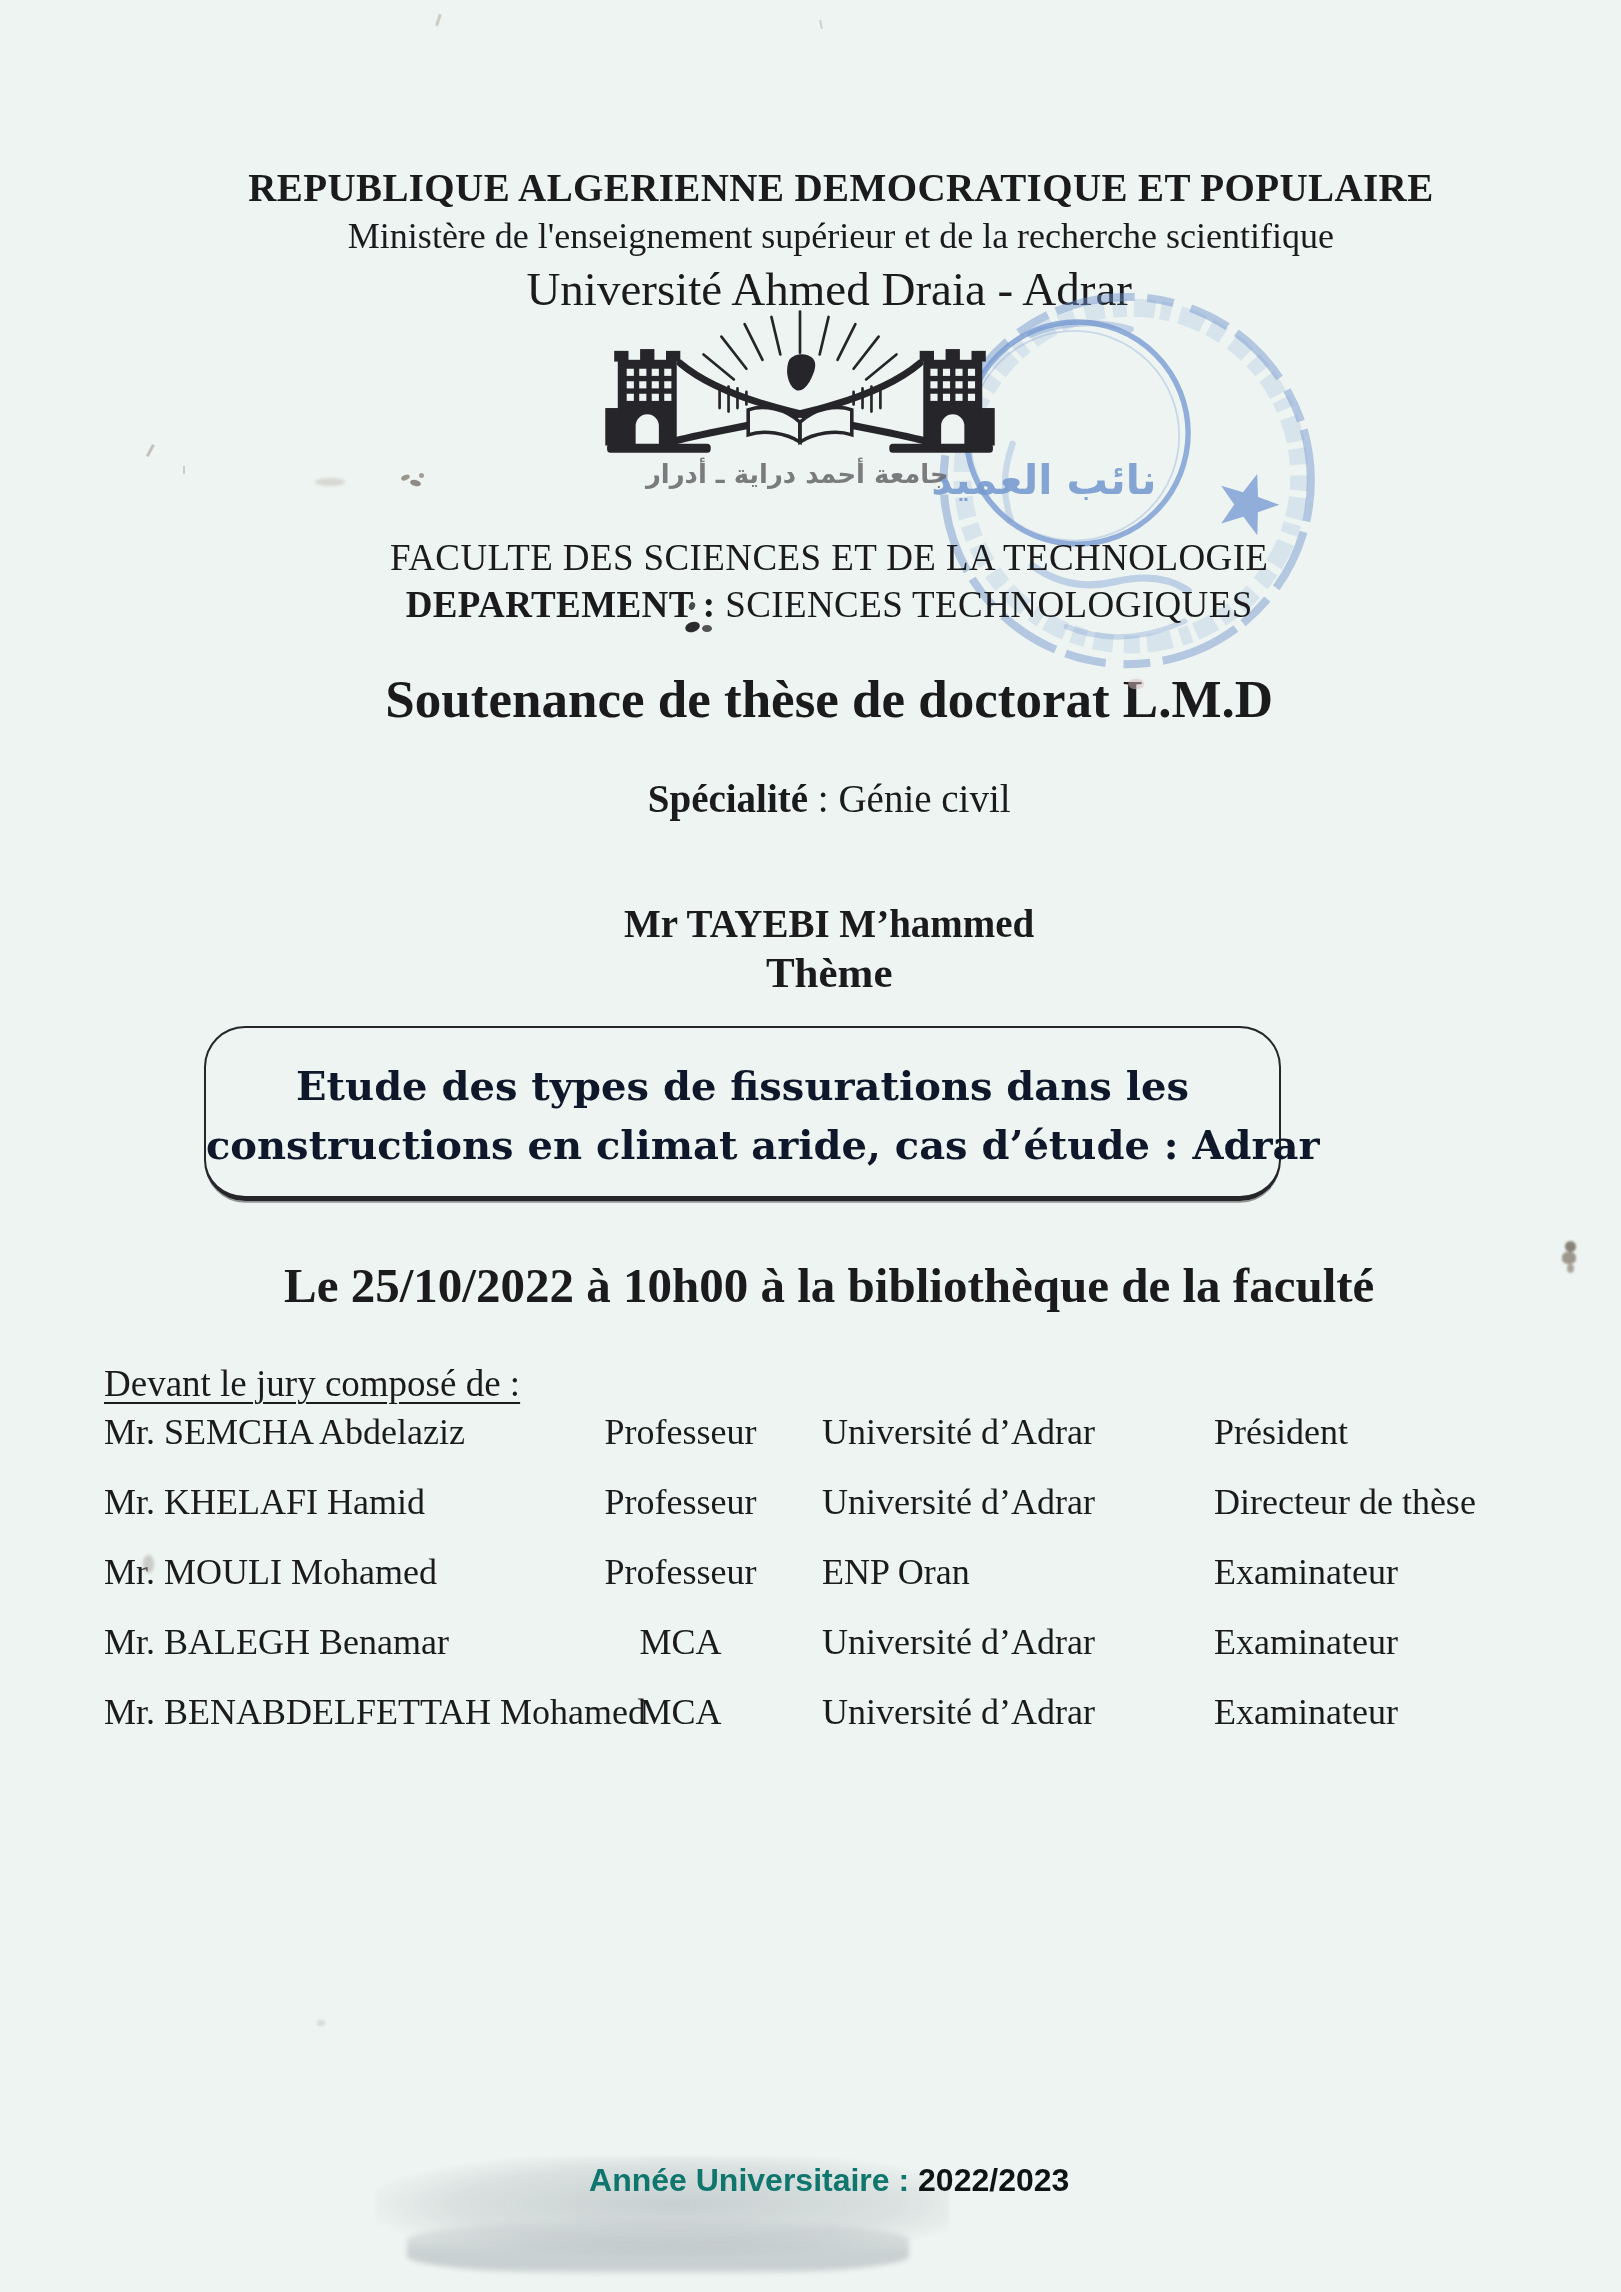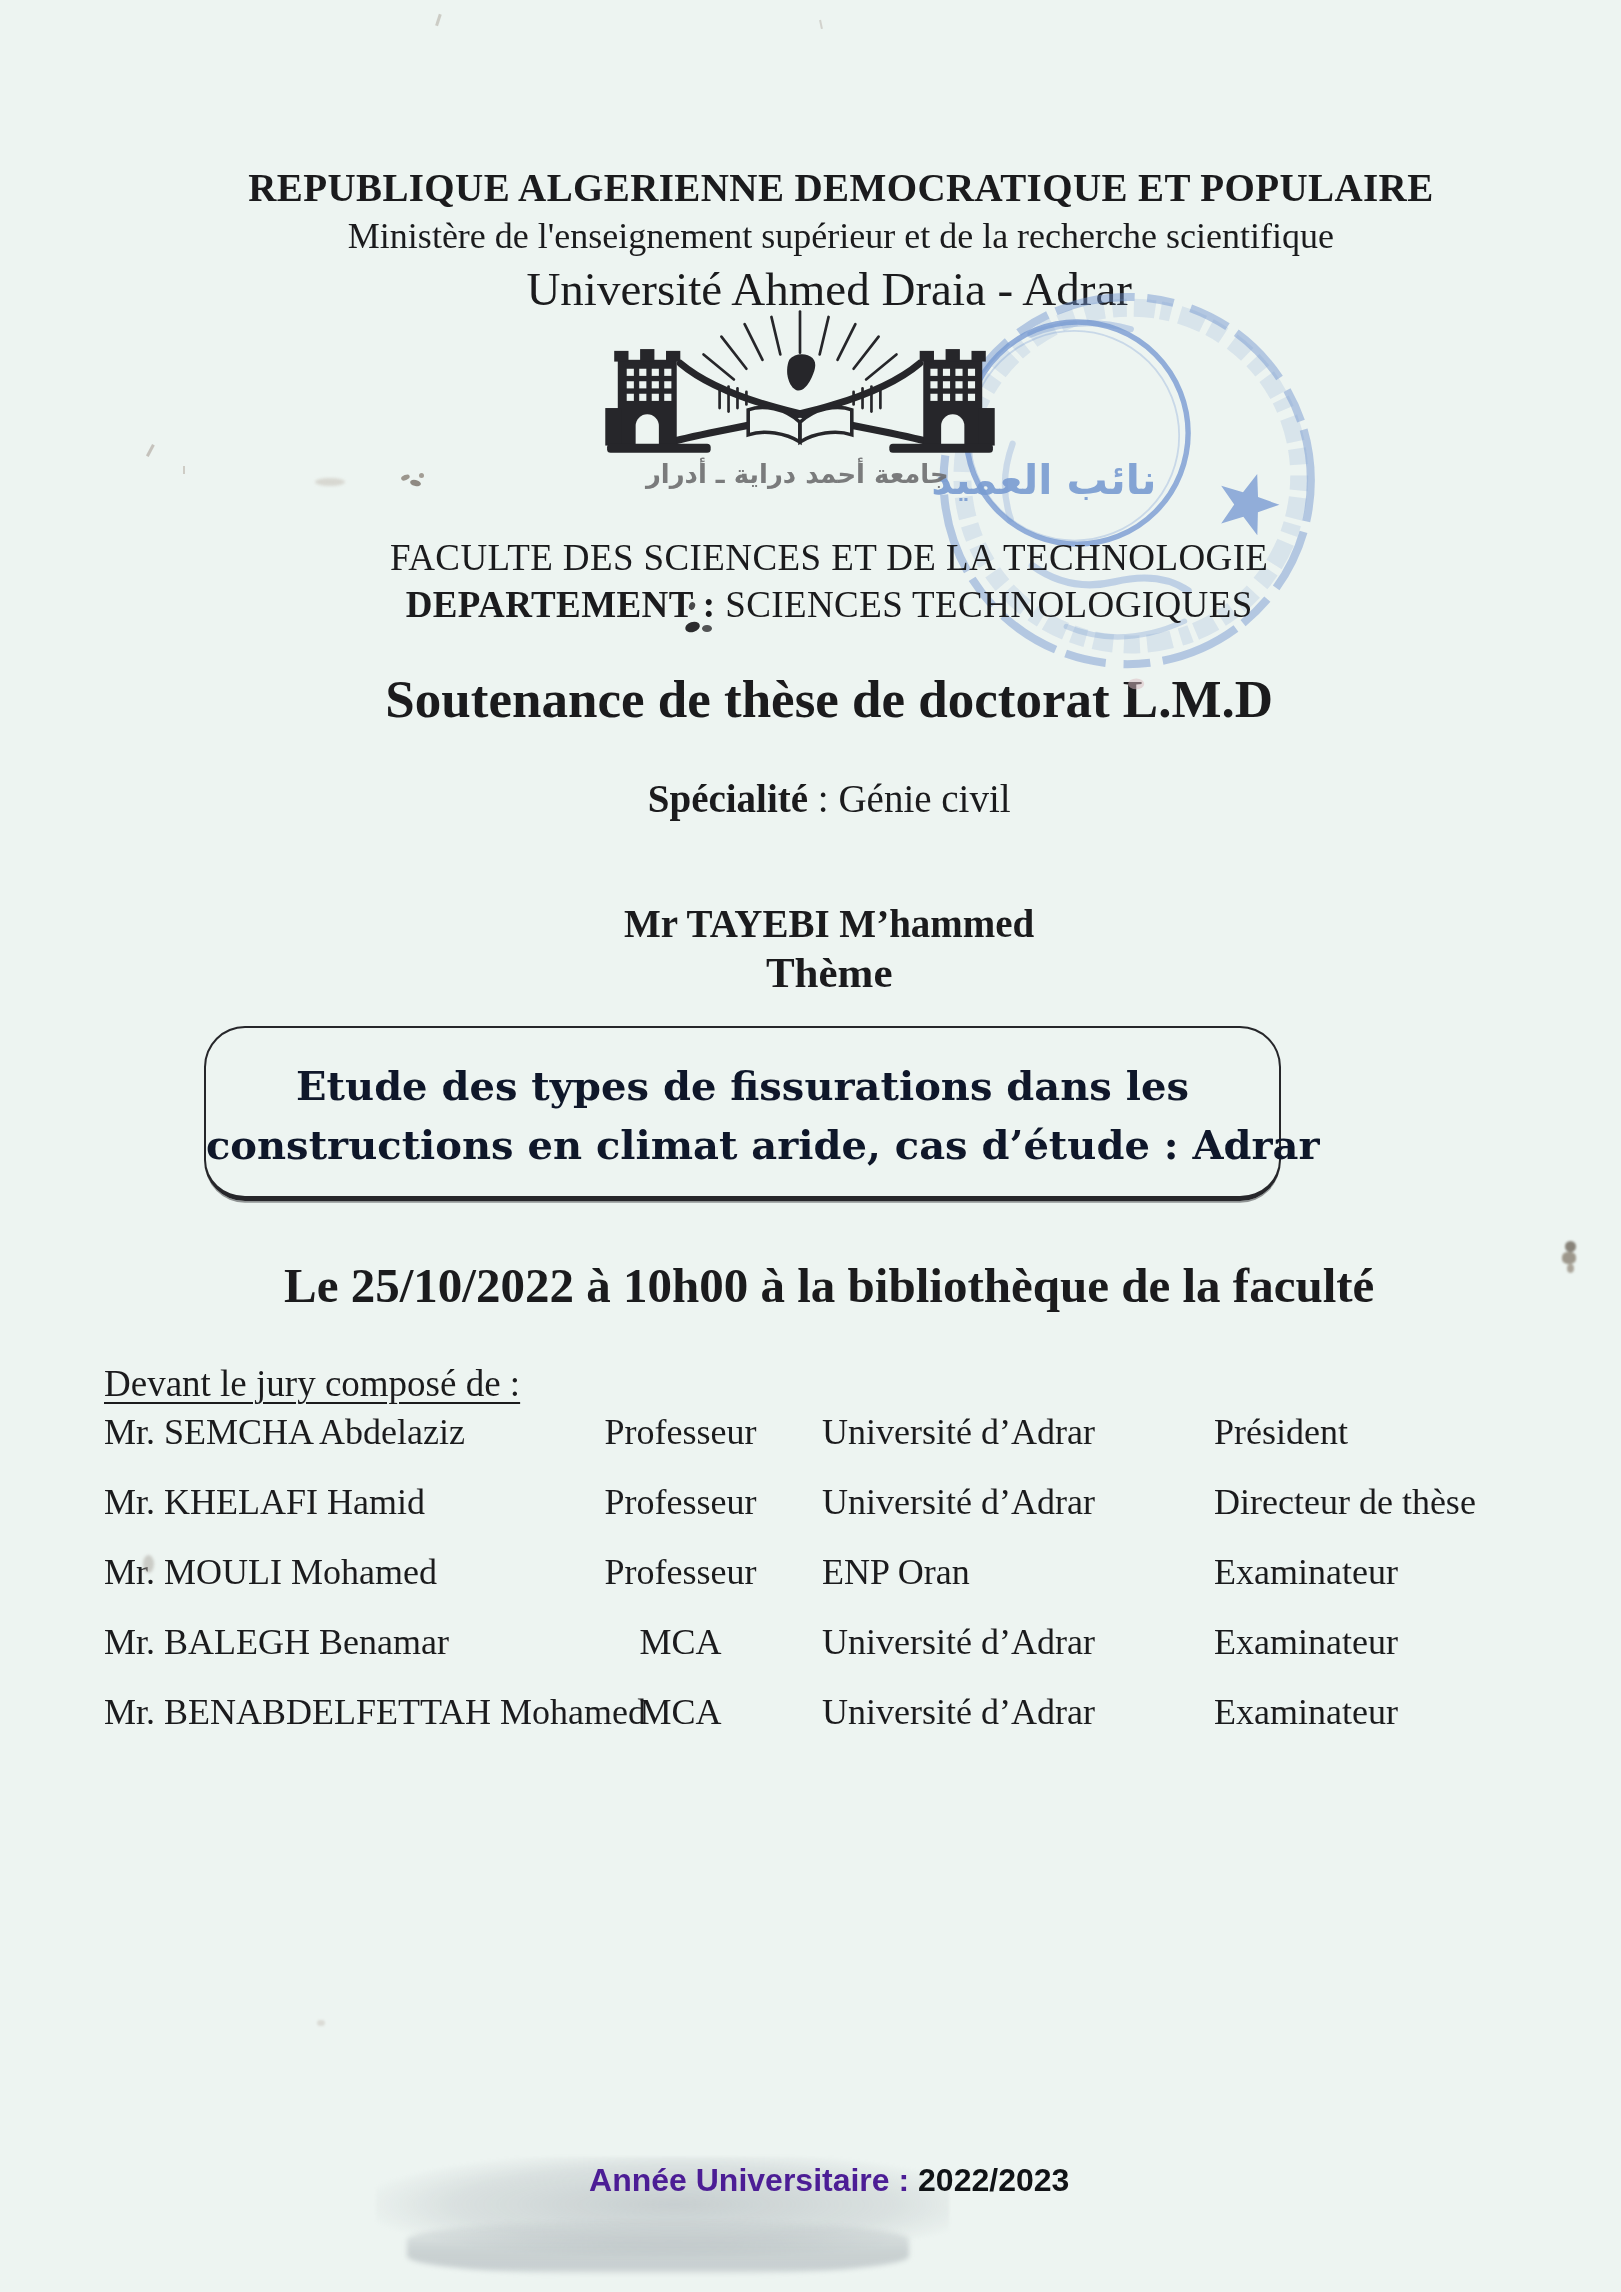--- a/index.html
+++ b/index.html
@@ -45,21 +45,21 @@
   
   .jury{left:104px;top:1411px;width:1451px;}
   .jury-row{display:grid;grid-template-columns:469px 215px 376px 1fr;height:70px;
       font-size:36px;white-space:nowrap;}
   .jury-row .grade{text-align:center;}
   .jury-row .inst{padding-left:34px;}
   .jury-row .role{padding-left:50px;}
 
   
   .footer{top:2162px;font-family:"Liberation Sans",sans-serif;font-size:32px;}
-  .footer .lab{font-weight:bold;color:#4c1d95;}
+  .footer .lab{font-weight:bold;color:#0f766e;}
   .footer .val{font-weight:bold;color:#101316;}
 
   
   .scan-shadow{left:376px;top:2157px;width:573px;height:99px;
       background:radial-gradient(ellipse at 52% 48%,rgba(148,156,163,.42) 0%,rgba(148,156,163,.22) 52%,rgba(148,156,163,0) 76%);
       filter:blur(1.8px);}
   .scan-shadow2{left:407px;top:2221px;width:502px;height:54px;
       background:linear-gradient(180deg,rgba(150,158,165,.05) 0%,rgba(146,154,161,.38) 55%,rgba(150,158,165,.42) 88%,rgba(170,178,184,0) 100%);
       border-radius:45%/35%;filter:blur(2.7px);}
 

